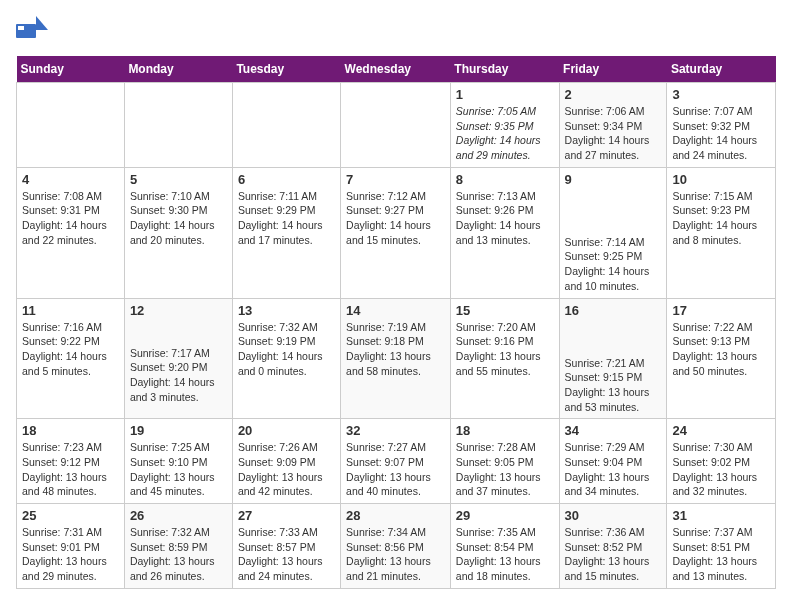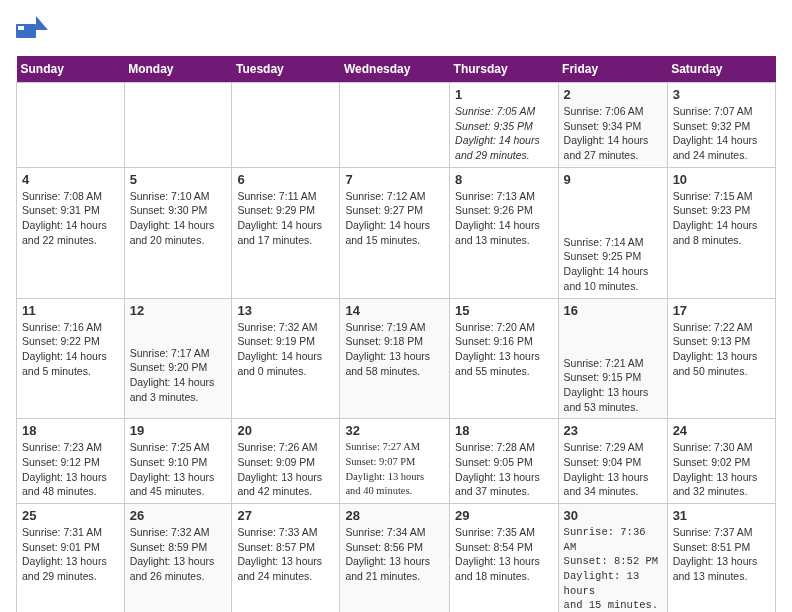--- a/index.html
+++ b/index.html
@@ -249,34 +249,34 @@
         </td>
         <td>
           <span class="day-num">20</span>
           <div class="cell-detail" style="white-space: pre-line;">Sunrise: 7:26 AM
 Sunset: 9:09 PM
 Daylight: 13 hours
 and 42 minutes.</div>
         </td>
         <td>
           <span class="day-num">32</span>
-          <div class="cell-detail" style="white-space: pre-line; font-family: Liberation Serif, serif;">Sunrise: 7:27 AM
+          <div class="cell-detail" style="white-space: pre-line;">Sunrise: 7:27 AM
 Sunset: 9:07 PM
 Daylight: 13 hours
 and 40 minutes.</div>
         </td>
         <td>
           <span class="day-num">18</span>
           <div class="cell-detail" style="white-space: pre-line;">Sunrise: 7:28 AM
 Sunset: 9:05 PM
 Daylight: 13 hours
 and 37 minutes.</div>
         </td>
         <td>
-          <span class="day-num">23</span>
+          <span class="day-num">34</span>
           <div class="cell-detail" style="white-space: pre-line;">Sunrise: 7:29 AM
 Sunset: 9:04 PM
 Daylight: 13 hours
 and 34 minutes.</div>
         </td>
         <td>
           <span class="day-num">24</span>
           <div class="cell-detail" style="white-space: pre-line;">Sunrise: 7:30 AM
 Sunset: 9:02 PM
 Daylight: 13 hours
@@ -314,21 +314,21 @@
         </td>
         <td>
           <span class="day-num">29</span>
           <div class="cell-detail" style="white-space: pre-line;">Sunrise: 7:35 AM
 Sunset: 8:54 PM
 Daylight: 13 hours
 and 18 minutes.</div>
         </td>
         <td>
           <span class="day-num">30</span>
-          <div class="cell-detail" style="white-space: pre-line; font-family: Liberation Mono, monospace;">Sunrise: 7:36 AM
+          <div class="cell-detail" style="white-space: pre-line;">Sunrise: 7:36 AM
 Sunset: 8:52 PM
 Daylight: 13 hours
 and 15 minutes.</div>
         </td>
         <td>
           <span class="day-num">31</span>
           <div class="cell-detail" style="white-space: pre-line;">Sunrise: 7:37 AM
 Sunset: 8:51 PM
 Daylight: 13 hours
 and 13 minutes.</div>

